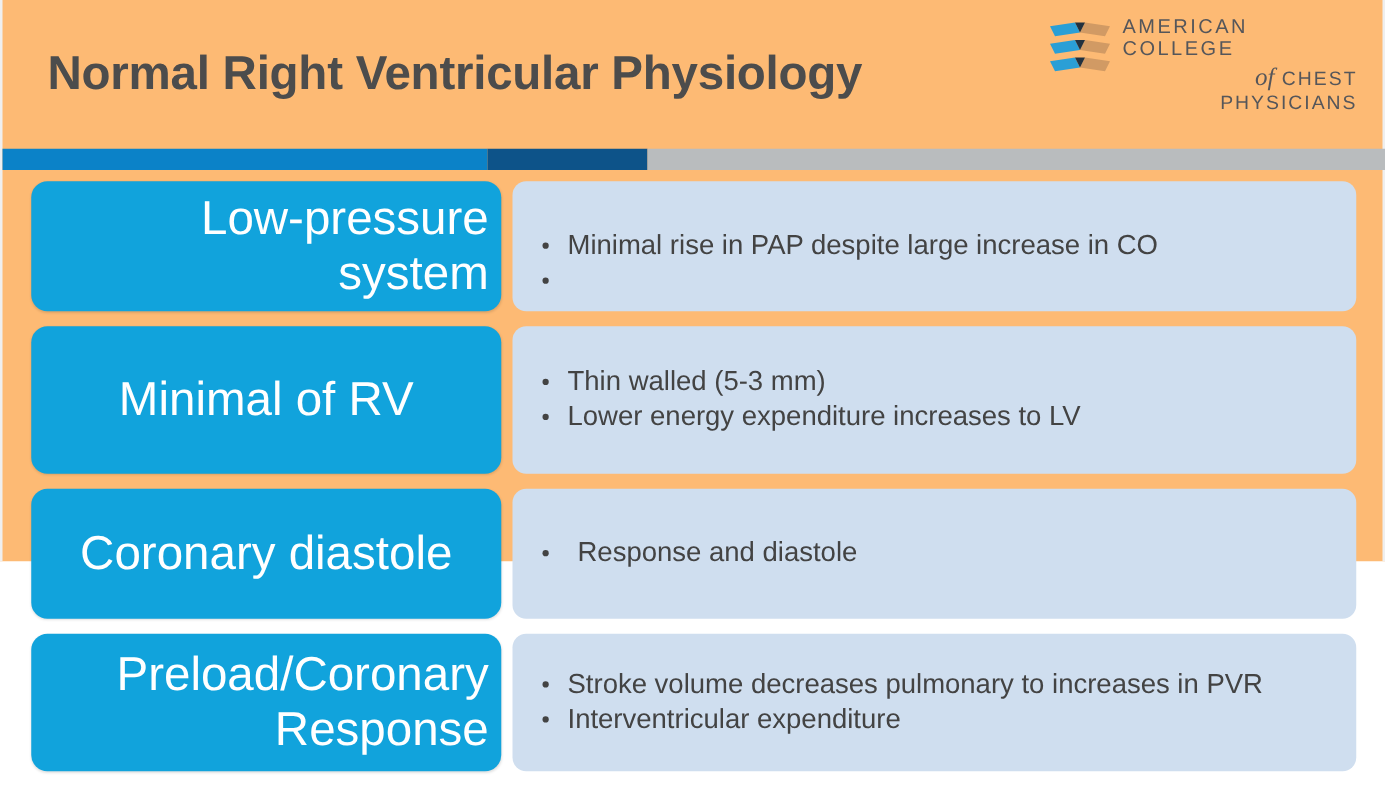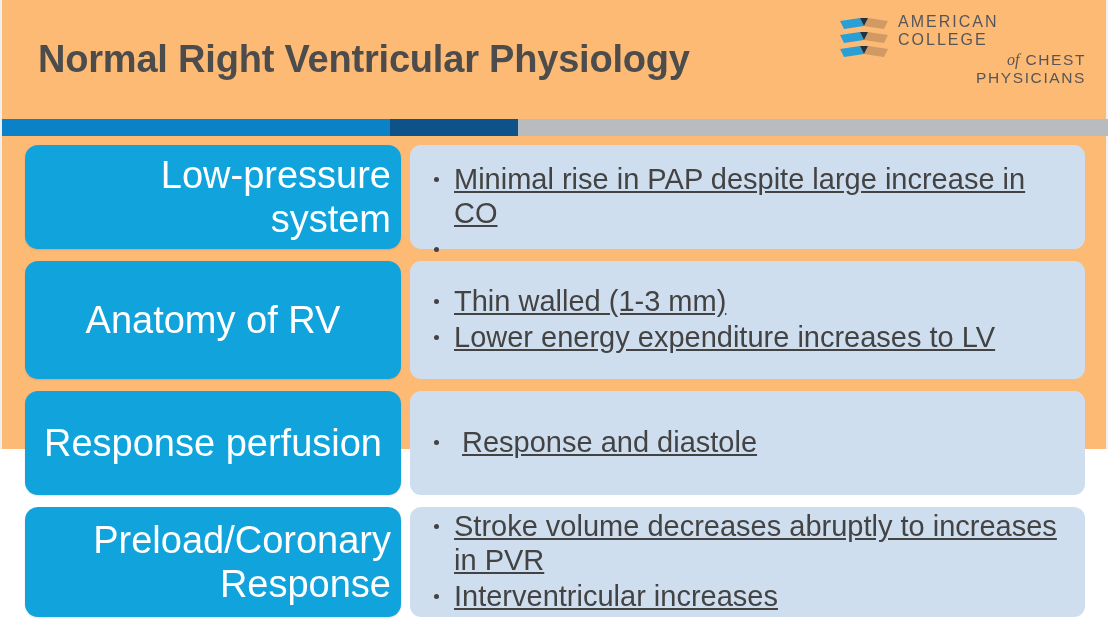--- a/index.html
+++ b/index.html
@@ -92,21 +92,21 @@
     letter-spacing: 1.6px;
     color: #55565a;
     text-align: right;
     margin-top: 2px;
     padding-right: 2px;
   }
   .logo-sub2 i {
     font-family: "Liberation Serif", serif;
     font-style: italic;
     letter-spacing: 0;
-    font-size: 16px;
+    font-size: 20px;
   }
 
   
   .rule {
     position: absolute;
     left: 0;
     top: 119px;
     width: 1108px;
     height: 17px;
     display: flex;
@@ -164,24 +164,23 @@
 
   .bullets {
     margin: 0;
     padding: 0;
     list-style: none;
   }
   .bullets li {
     position: relative;
     padding-left: 26px;
     color: #434343;
-    font-size: 29px;
+    font-size: 22px;
     line-height: 1.18;
     margin-bottom: 2px;
-    text-decoration: underline;
   }
   .bullets li .dot {
     position: absolute;
     left: 6px;
     top: 0.52em;
     width: 5px;
     height: 5px;
     background: #434343;
     border-radius: 50%;
   }
@@ -234,42 +233,42 @@
       <div class="row-label row-h-104">Low-pressure system</div>
       <div class="row-body row-h-104">
         <ul class="bullets">
           <li><span class="dot"></span><span>Minimal rise in PAP despite large increase in CO</span></li>
           <li><span class="dot"></span></li>
         </ul>
       </div>
     </div>
 
     <div class="row" style="height:118px">
-      <div class="row-label row-h-118">Anatomy of RV</div>
+      <div class="row-label row-h-118">Minimal of RV</div>
       <div class="row-body row-h-118">
         <ul class="bullets">
-          <li><span class="dot"></span><span>Thin walled (1-3 mm)</span></li>
+          <li><span class="dot"></span><span>Thin walled (5-3 mm)</span></li>
           <li><span class="dot"></span><span>Lower energy expenditure increases to LV</span></li>
         </ul>
       </div>
     </div>
 
     <div class="row" style="height:104px">
-      <div class="row-label row-h-104">Response perfusion</div>
+      <div class="row-label row-h-104">Coronary diastole</div>
       <div class="row-body row-h-104">
         <ul class="bullets">
           <li class="wide-gap"><span class="dot"></span><span>Response and diastole</span></li>
         </ul>
       </div>
     </div>
 
     <div class="row" style="height:110px">
       <div class="row-label row-h-110">Preload/Coronary Response</div>
       <div class="row-body row-h-110">
         <ul class="bullets">
-          <li><span class="dot"></span><span>Stroke volume decreases abruptly to increases in PVR</span></li>
-          <li><span class="dot"></span><span>Interventricular increases</span></li>
+          <li><span class="dot"></span><span>Stroke volume decreases pulmonary to increases in PVR</span></li>
+          <li><span class="dot"></span><span>Interventricular expenditure</span></li>
         </ul>
       </div>
     </div>
 
   </div>
 </div>
 
 </body></html>

